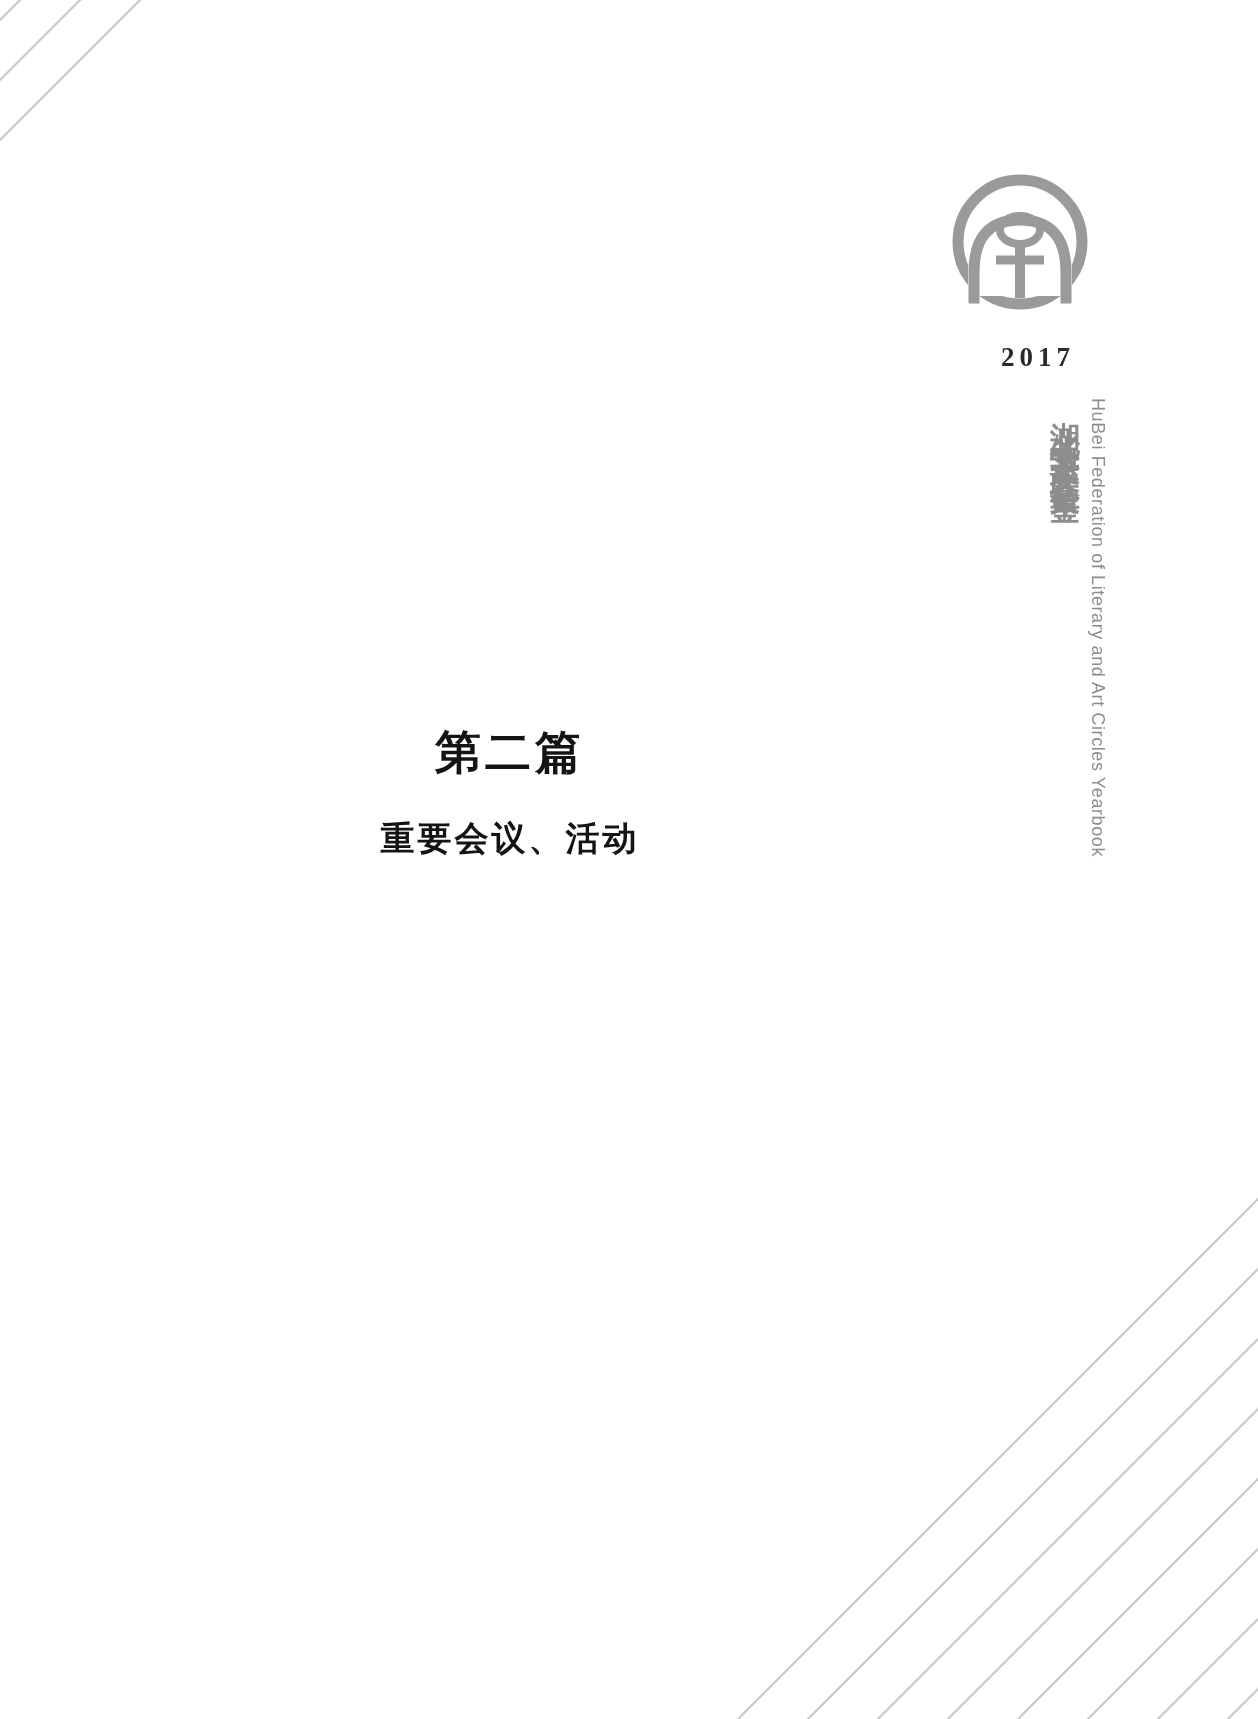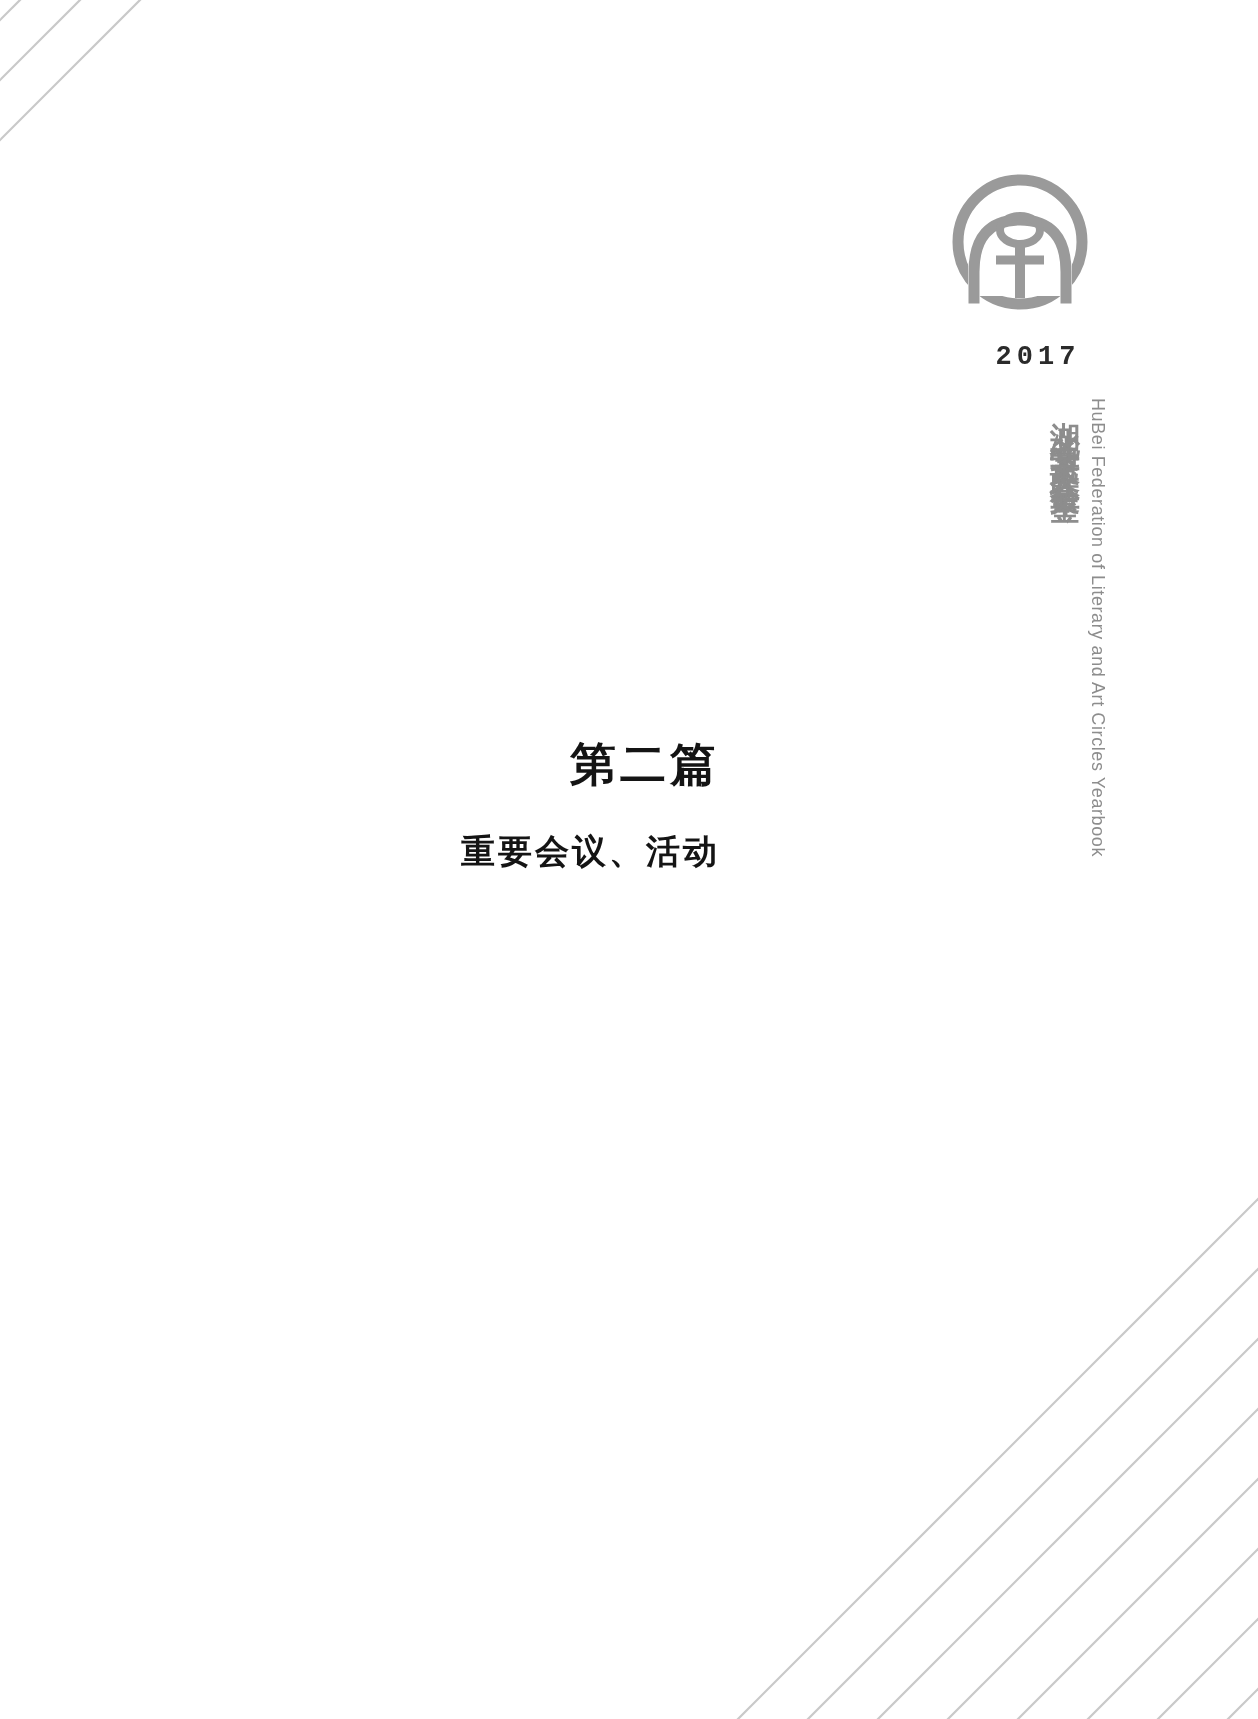--- a/index.html
+++ b/index.html
@@ -50,21 +50,21 @@
   .emblem-mark {
     width: 160px;
     height: 160px;
   }
   .emblem-year {
     margin-top: 14px;
     font-size: 27px;
     letter-spacing: 5px;
     color: #2b2b2b;
     font-weight: 700;
-    font-family: Liberation Mono, monospace;
+    font-family: Liberation Serif, serif;
     margin-left: 36px;
   }
 
   
   .vertical-strip {
     position: absolute;
     top: 398px;
     right: 150px;
     height: 560px;
     display: flex;
@@ -89,25 +89,25 @@
     color: #8d8d8d;
     height: 545px;
     margin-left: 6px;
     font-family: "Liberation Sans", sans-serif;
   }
 
   
   .part-title {
     position: absolute;
     left: 300px;
-    top: 741px;
+    top: 725px;
     width: 420px;
-    text-align: right;
+    text-align: center;
     color: #141414;
-    font-family: Liberation Mono, monospace;
+    font-family: Liberation Sans, sans-serif;
   }
   .part-number {
     font-size: 46px;
     font-weight: 700;
     letter-spacing: 4px;
     line-height: 1.2;
   }
   .part-name {
     margin-top: 38px;
     font-size: 34px;

